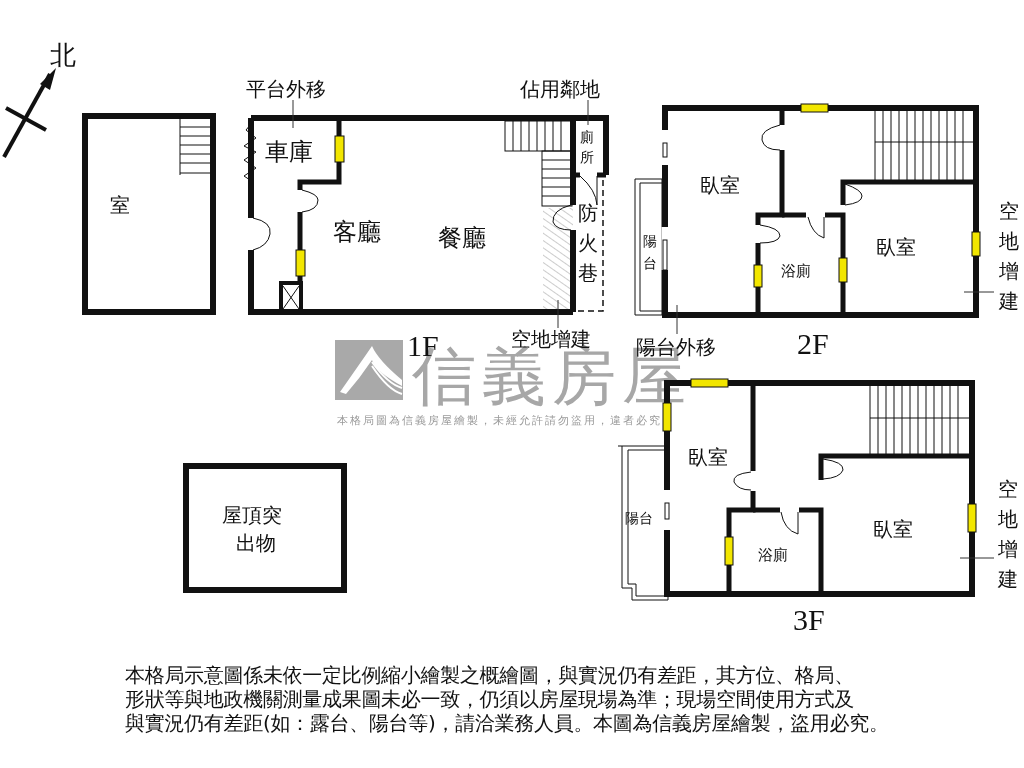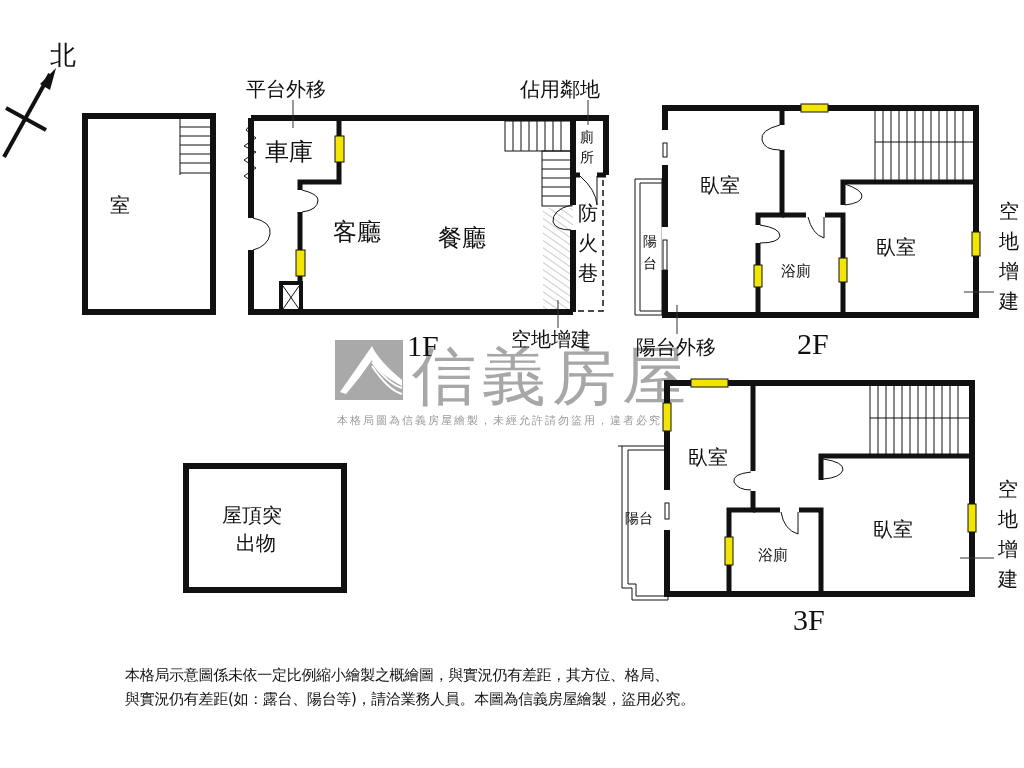--- a/index.html
+++ b/index.html
@@ -4,21 +4,21 @@
 <style>
   html, body { margin:0; padding:0; background:#ffffff; }
   body { width:1024px; height:768px; position:relative; overflow:hidden;
          font-family:"DejaVu Sans", "Liberation Sans", sans-serif; color:#111; }
   svg#plan { position:absolute; left:0; top:0; }
   .lbl { font-family:"DejaVu Sans", sans-serif; fill:#111; }
   .serif { font-family:"Liberation Serif", "DejaVu Serif", serif; fill:#111; }
   .wm { font-family:"DejaVu Sans", sans-serif; fill:#a7a7a7; }
   .wm-small { font-family:"DejaVu Sans", sans-serif; fill:#9a9a9a; }
   #disclaimer { position:absolute; left:125px; top:663px; width:800px;
-    font-family:"DejaVu Sans", sans-serif; font-size:15px; line-height:24px;
+    font-family:"DejaVu Sans", sans-serif; font-size:20px; line-height:24px;
     color:#111; letter-spacing:-0.3px; }
   #disclaimer div { white-space:nowrap; }
 </style>
 </head>
 <body>
 
 <svg id="plan" width="1024" height="768" viewBox="0 0 1024 768">
   <defs>
     <pattern id="hatch" width="6" height="6" patternUnits="userSpaceOnUse" patternTransform="rotate(-55)">
       <line x1="0" y1="0" x2="0" y2="6" stroke="#999" stroke-width="1"></line>
@@ -212,14 +212,15 @@
 
   <g>
     <rect x="186" y="466" width="158" height="124" fill="none" stroke="#111" stroke-width="6"></rect>
     <text class="lbl" x="222" y="522" font-size="20">屋頂突</text>
     <text class="lbl" x="236" y="550" font-size="20">出物</text>
   </g>
 </svg>
 
 <div id="disclaimer">
   <div>本格局示意圖係未依一定比例縮小繪製之概繪圖，與實況仍有差距，其方位、格局、</div>
+  <div>形狀等與地政機關測量成果圖未必一致，仍須以房屋現場為準；現場空間使用方式及</div>
   <div>與實況仍有差距(如：露台、陽台等)，請洽業務人員。本圖為信義房屋繪製，盜用必究。</div>
 </div>
 
 </body></html>

